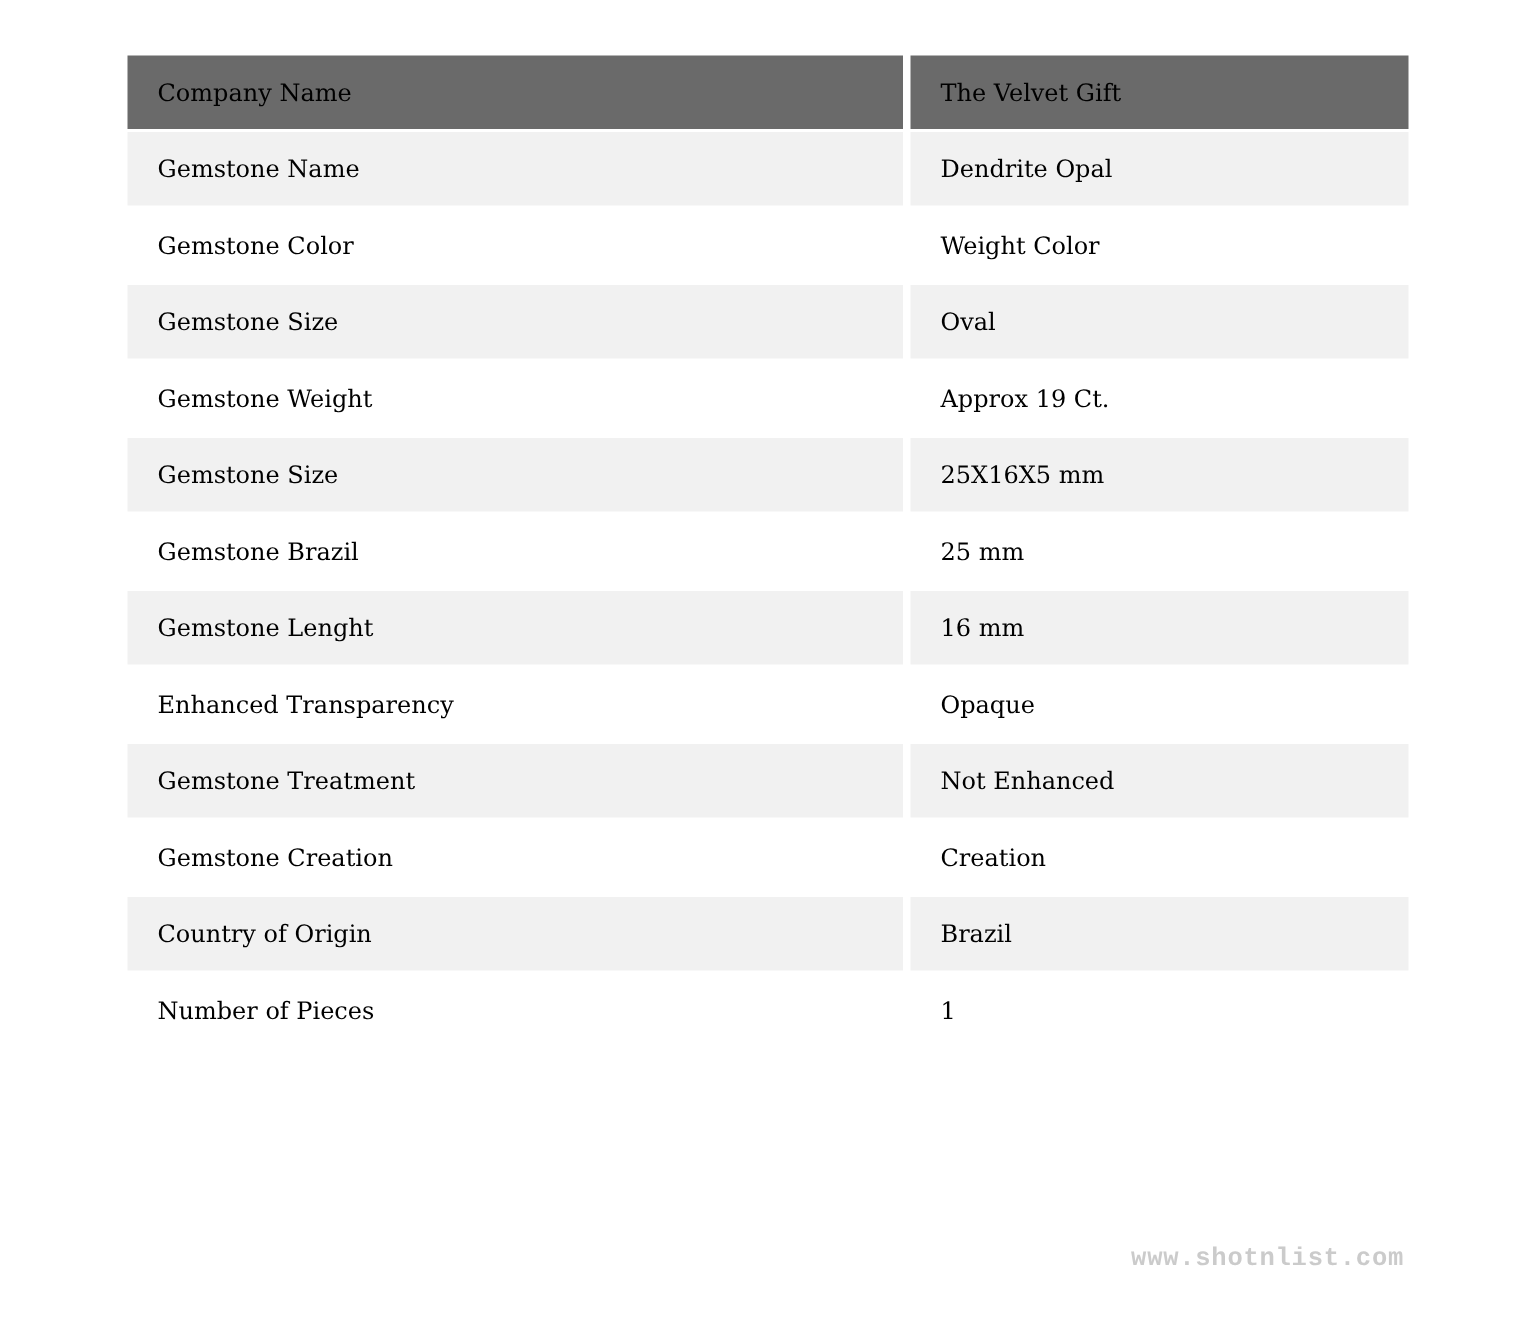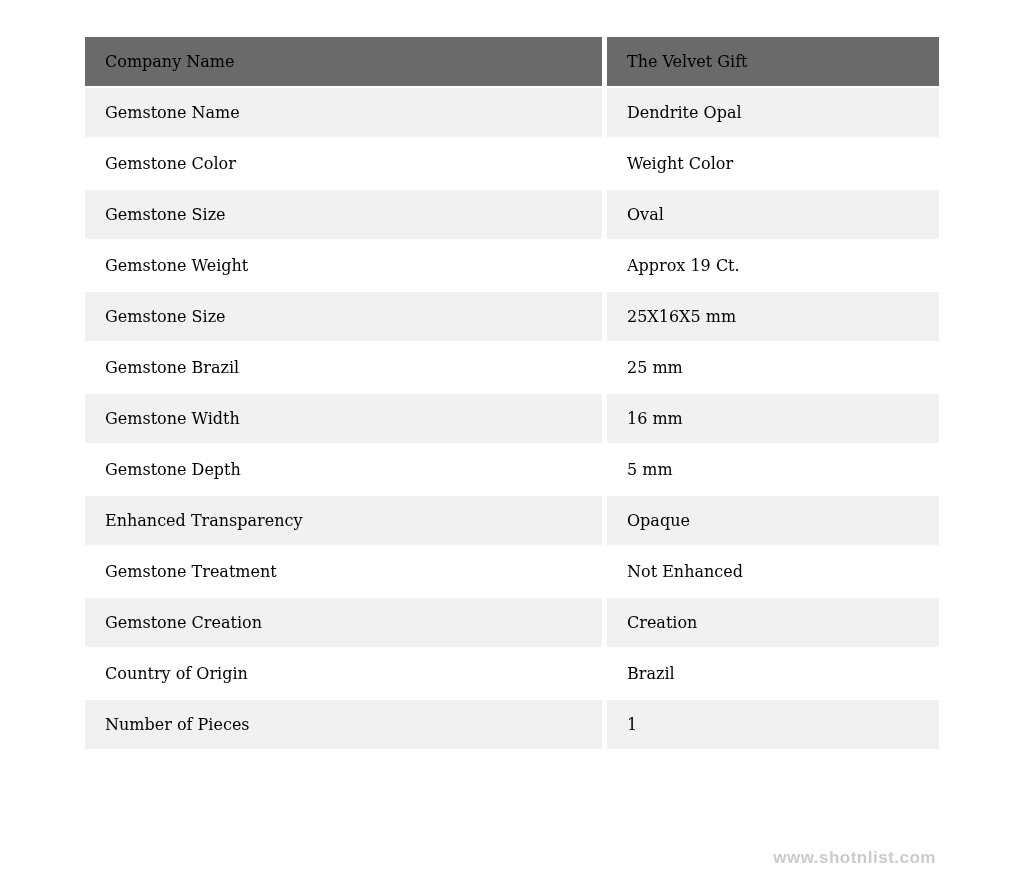--- a/index.html
+++ b/index.html
@@ -40,23 +40,23 @@
     background: var(--header-bg, #6a6a6a);
   }
   .spec-table tbody tr:nth-child(odd) td {
     background: var(--row-alt-bg, #f1f1f1);
   }
   .spec-table tbody tr:nth-child(even) td {
     background: var(--row-bg, #ffffff);
   }
   .watermark {
     position: absolute;
-    top: 848px;
+    top: 830px;
     right: 88px;
-    font-family: Liberation Sans, sans-serif;
+    font-family: Liberation Mono, monospace;
     font-weight: bold;
     font-size: 17px;
     letter-spacing: 0.5px;
     color: var(--watermark-color, #cbcbcb);
   }
 </style>
 </head>
 <body>
 
 <div class="page" style="--header-bg: #6a6a6a; --row-alt-bg: #f1f1f1; --row-bg: #ffffff; --text-color: #000000; --watermark-color: #cbcbcb;">
@@ -91,26 +91,22 @@
     </tr>
         <tr>
       <td>Gemstone Size</td>
       <td>25X16X5 mm</td>
     </tr>
         <tr>
       <td>Gemstone Brazil</td>
       <td>25 mm</td>
     </tr>
         <tr>
-      <td>Gemstone Width</td>
+      <td>Gemstone Lenght</td>
       <td>16 mm</td>
-    </tr>
-        <tr>
-      <td>Gemstone Depth</td>
-      <td>5 mm</td>
     </tr>
         <tr>
       <td>Enhanced Transparency</td>
       <td>Opaque</td>
     </tr>
         <tr>
       <td>Gemstone Treatment</td>
       <td>Not Enhanced</td>
     </tr>
         <tr>

